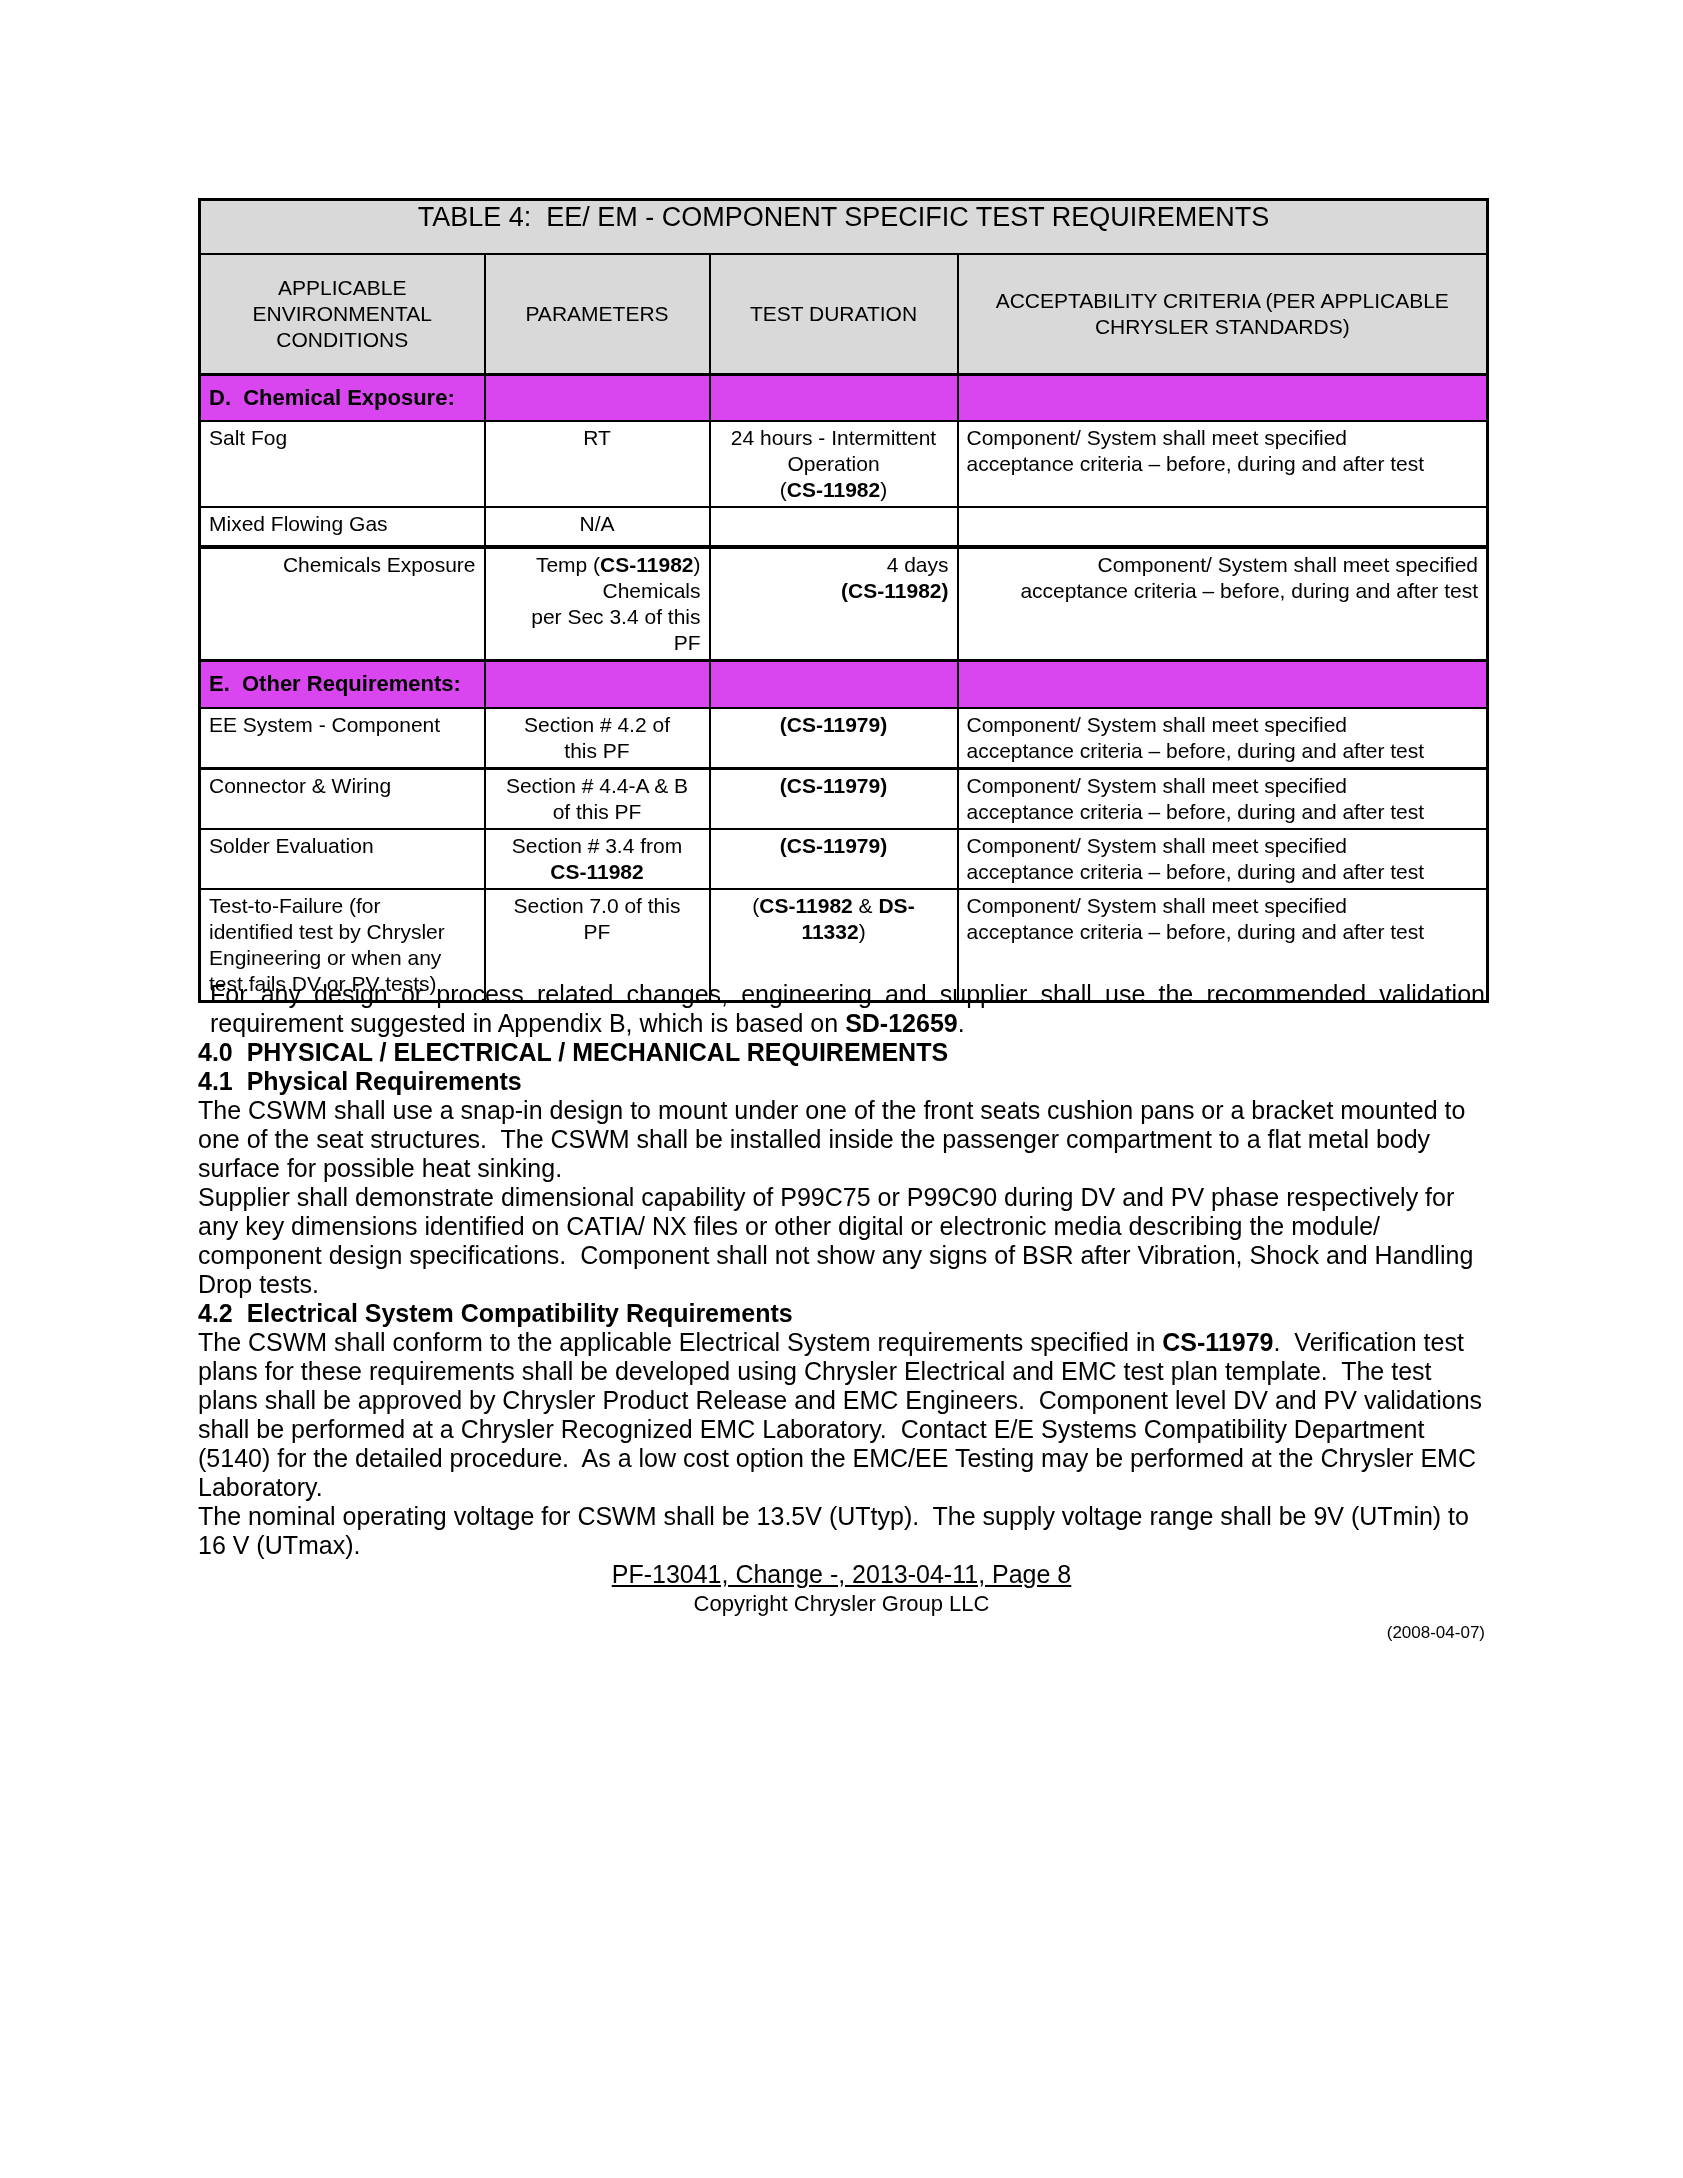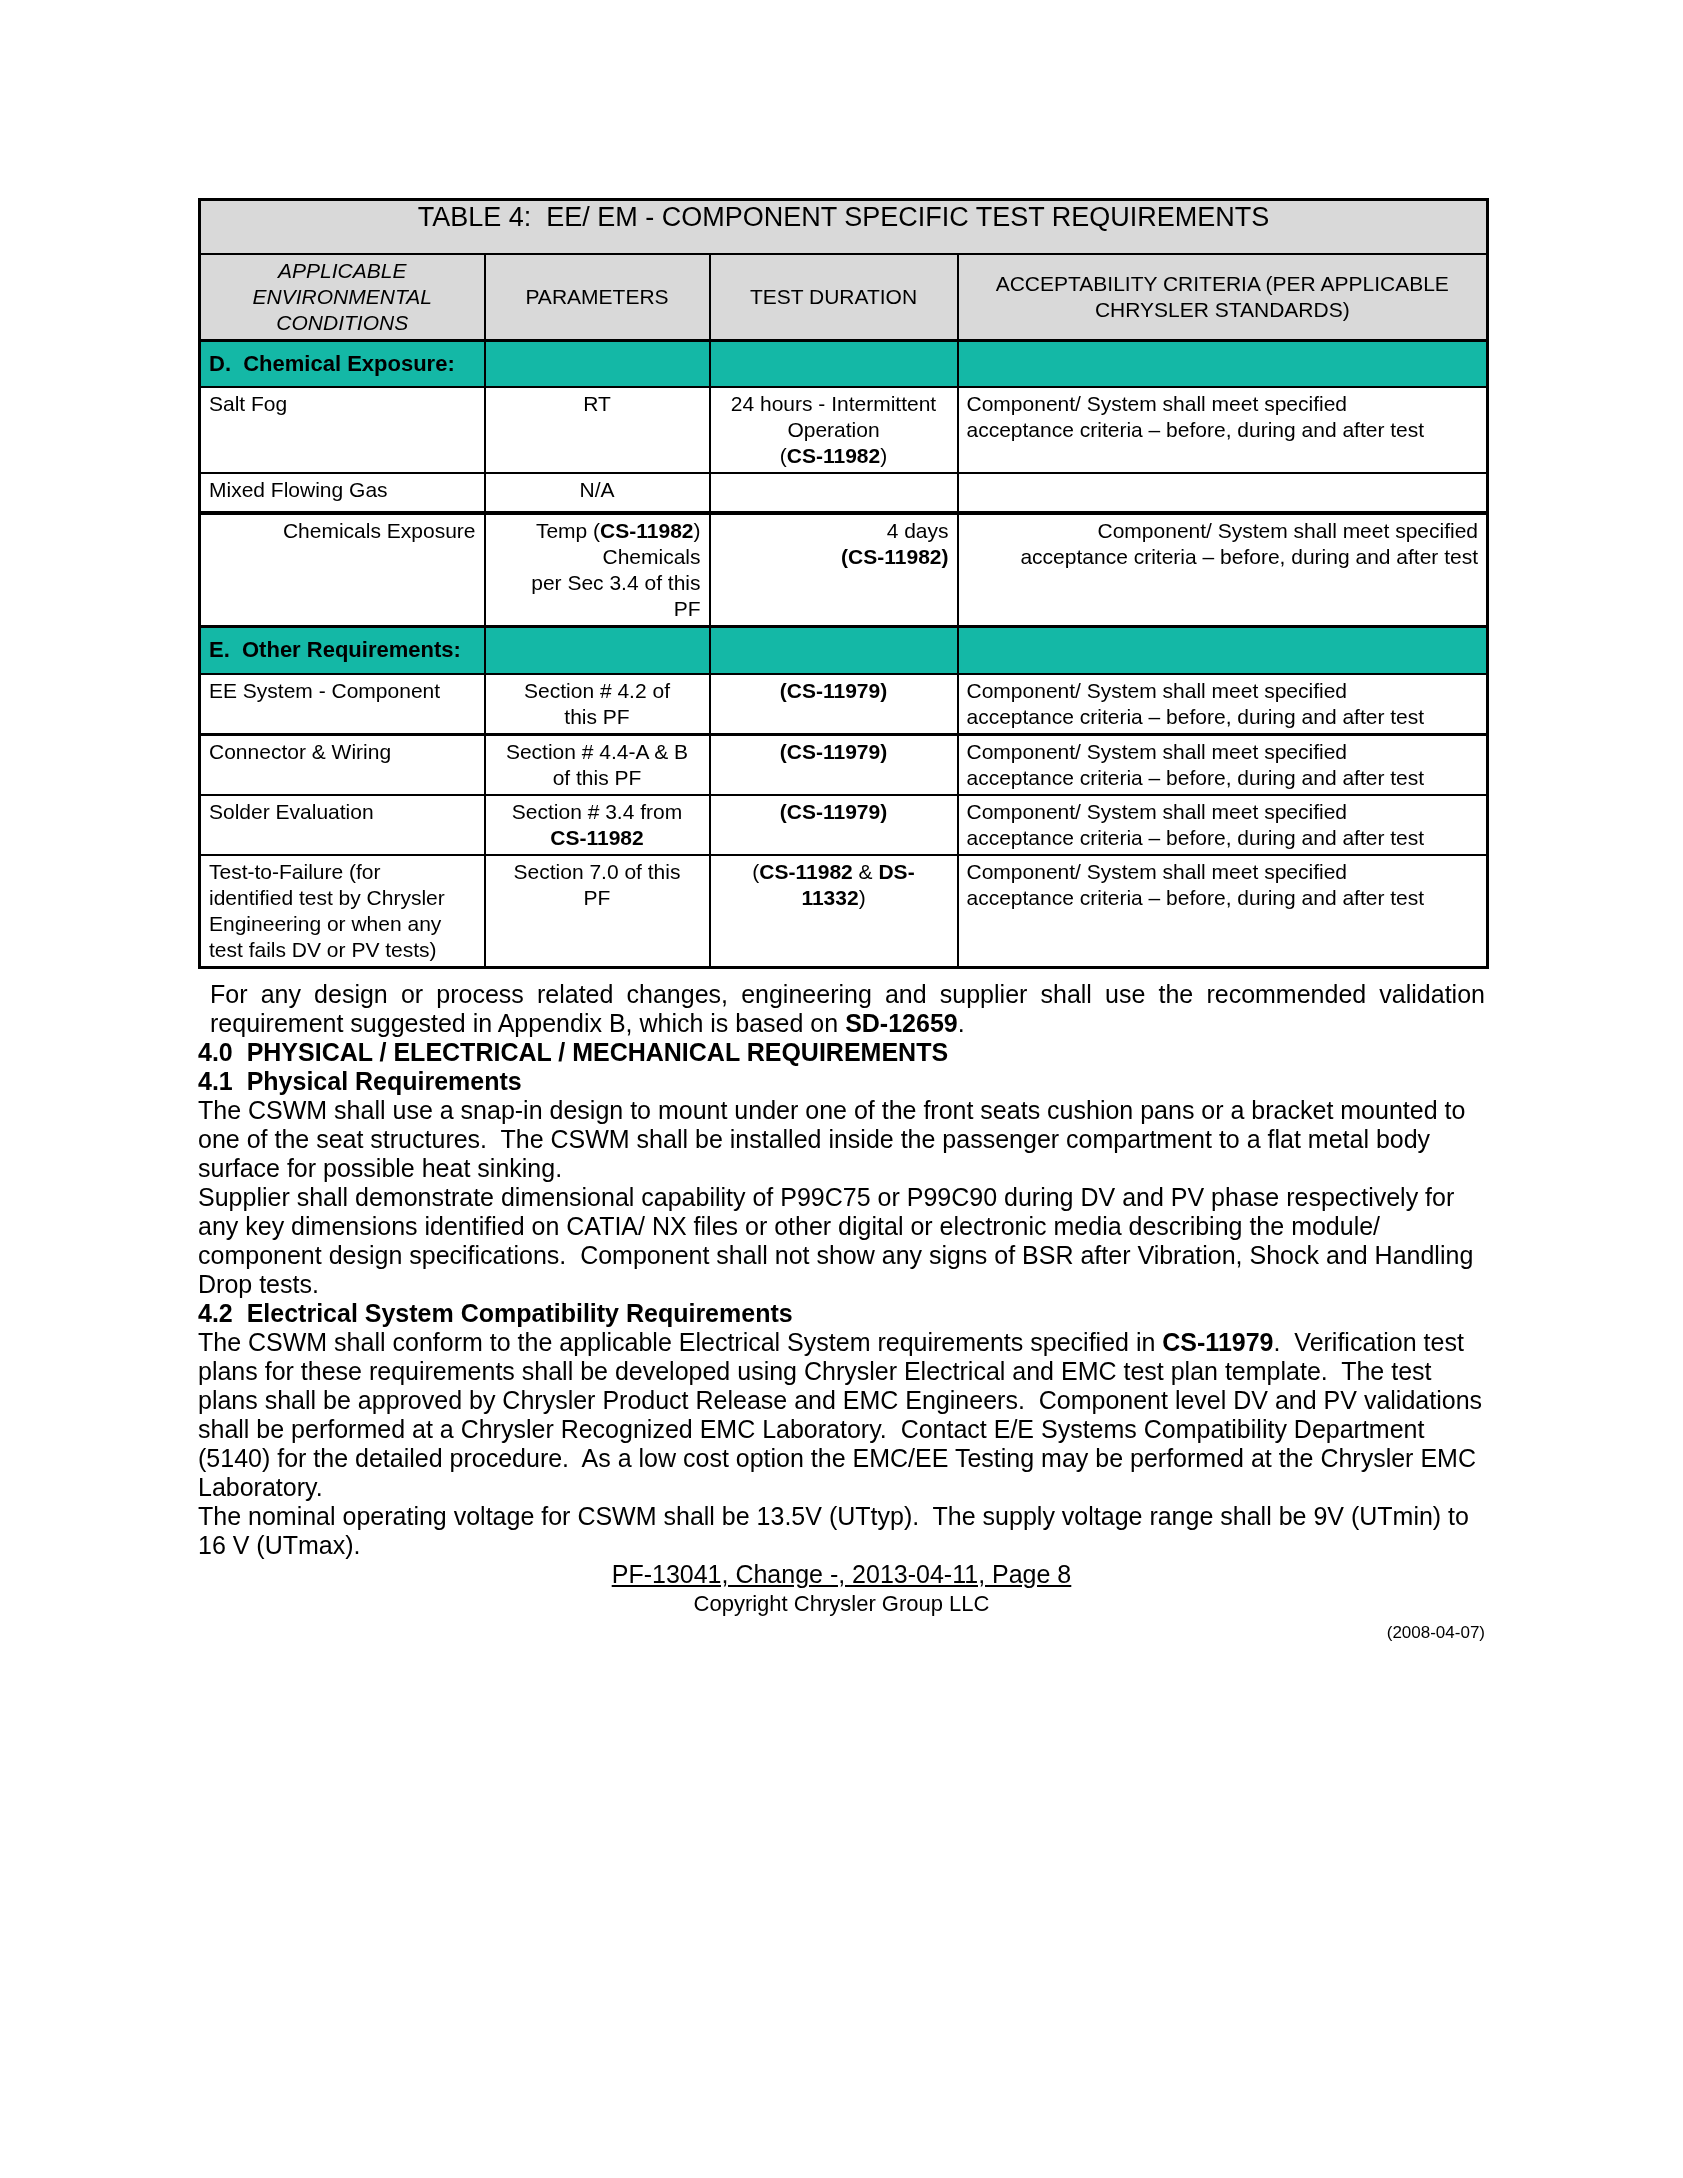--- a/index.html
+++ b/index.html
@@ -31,24 +31,24 @@
     font-size:27px;
     white-space:pre-wrap;
     border-bottom:3px solid #000;
   }
   tr.hdr td{
     background:#d9d9d9;
     text-align:center;vertical-align:middle;
     border-bottom:3px solid #000;
     white-space:normal;
   }
-  .hdr-narrow{max-width:203px;margin:0 auto;font-style:italic;}
+  .hdr-narrow{max-width:203px;margin:17px auto;}
   .hdr-wide{max-width:510px;margin:0 auto;}
   tr.section td{
-    background:#14b8a6;
+    background:#d946ef;
     font-weight:bold;
     vertical-align:middle;
     white-space:pre-wrap;
     font-size:22px;
   }
   tr.section td + td{border-left:2px solid #e8e8e8;}
   td.c-cond{text-align:left;padding-left:12px;}
   td.c-mid{text-align:center;}
   td.c-crit{text-align:left;padding-left:12px;}
   .ln{display:block;white-space:nowrap;}

